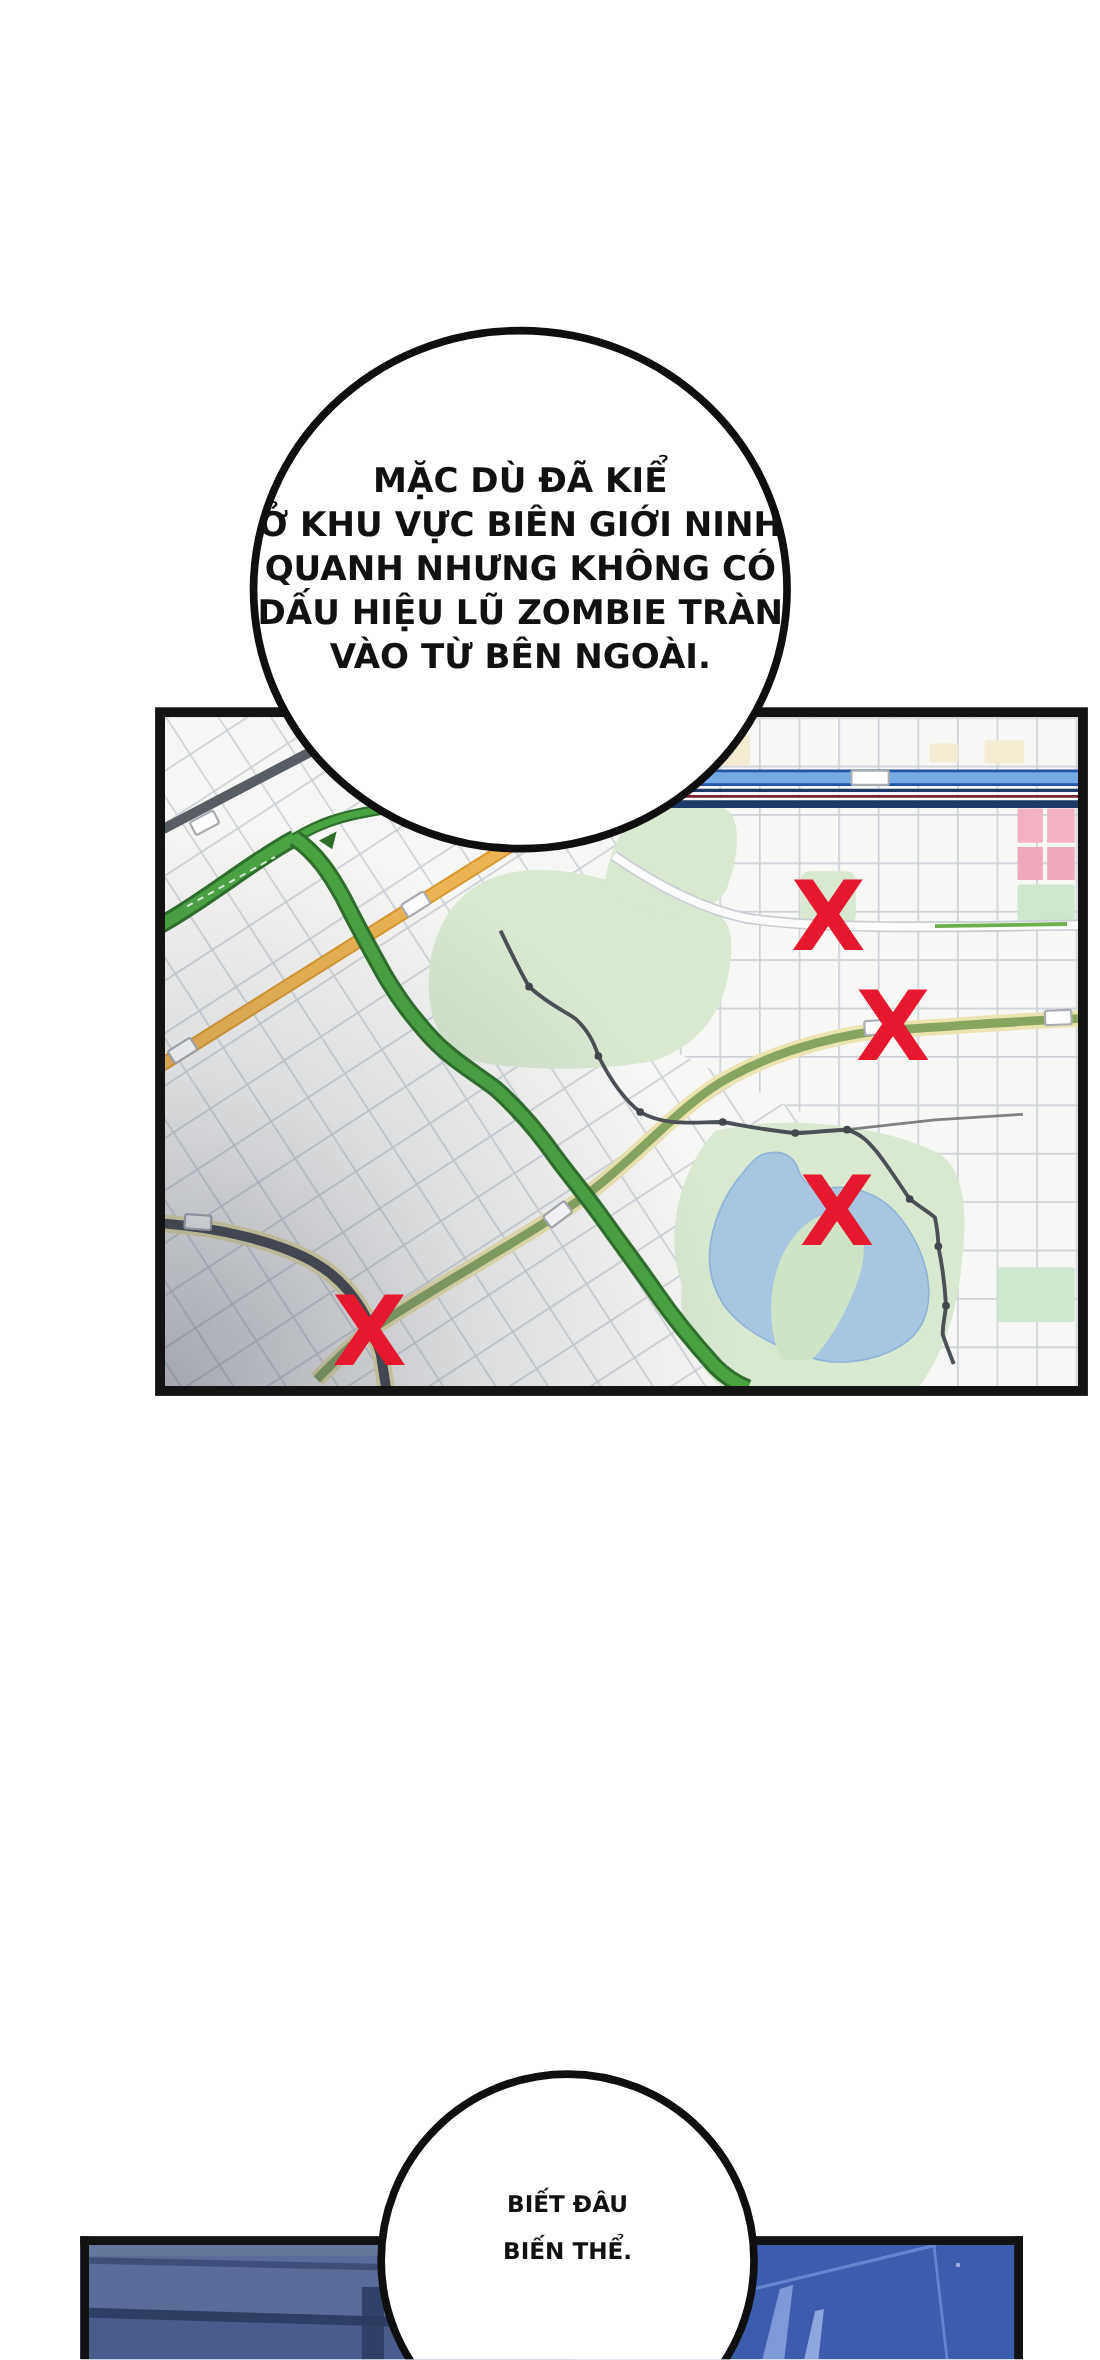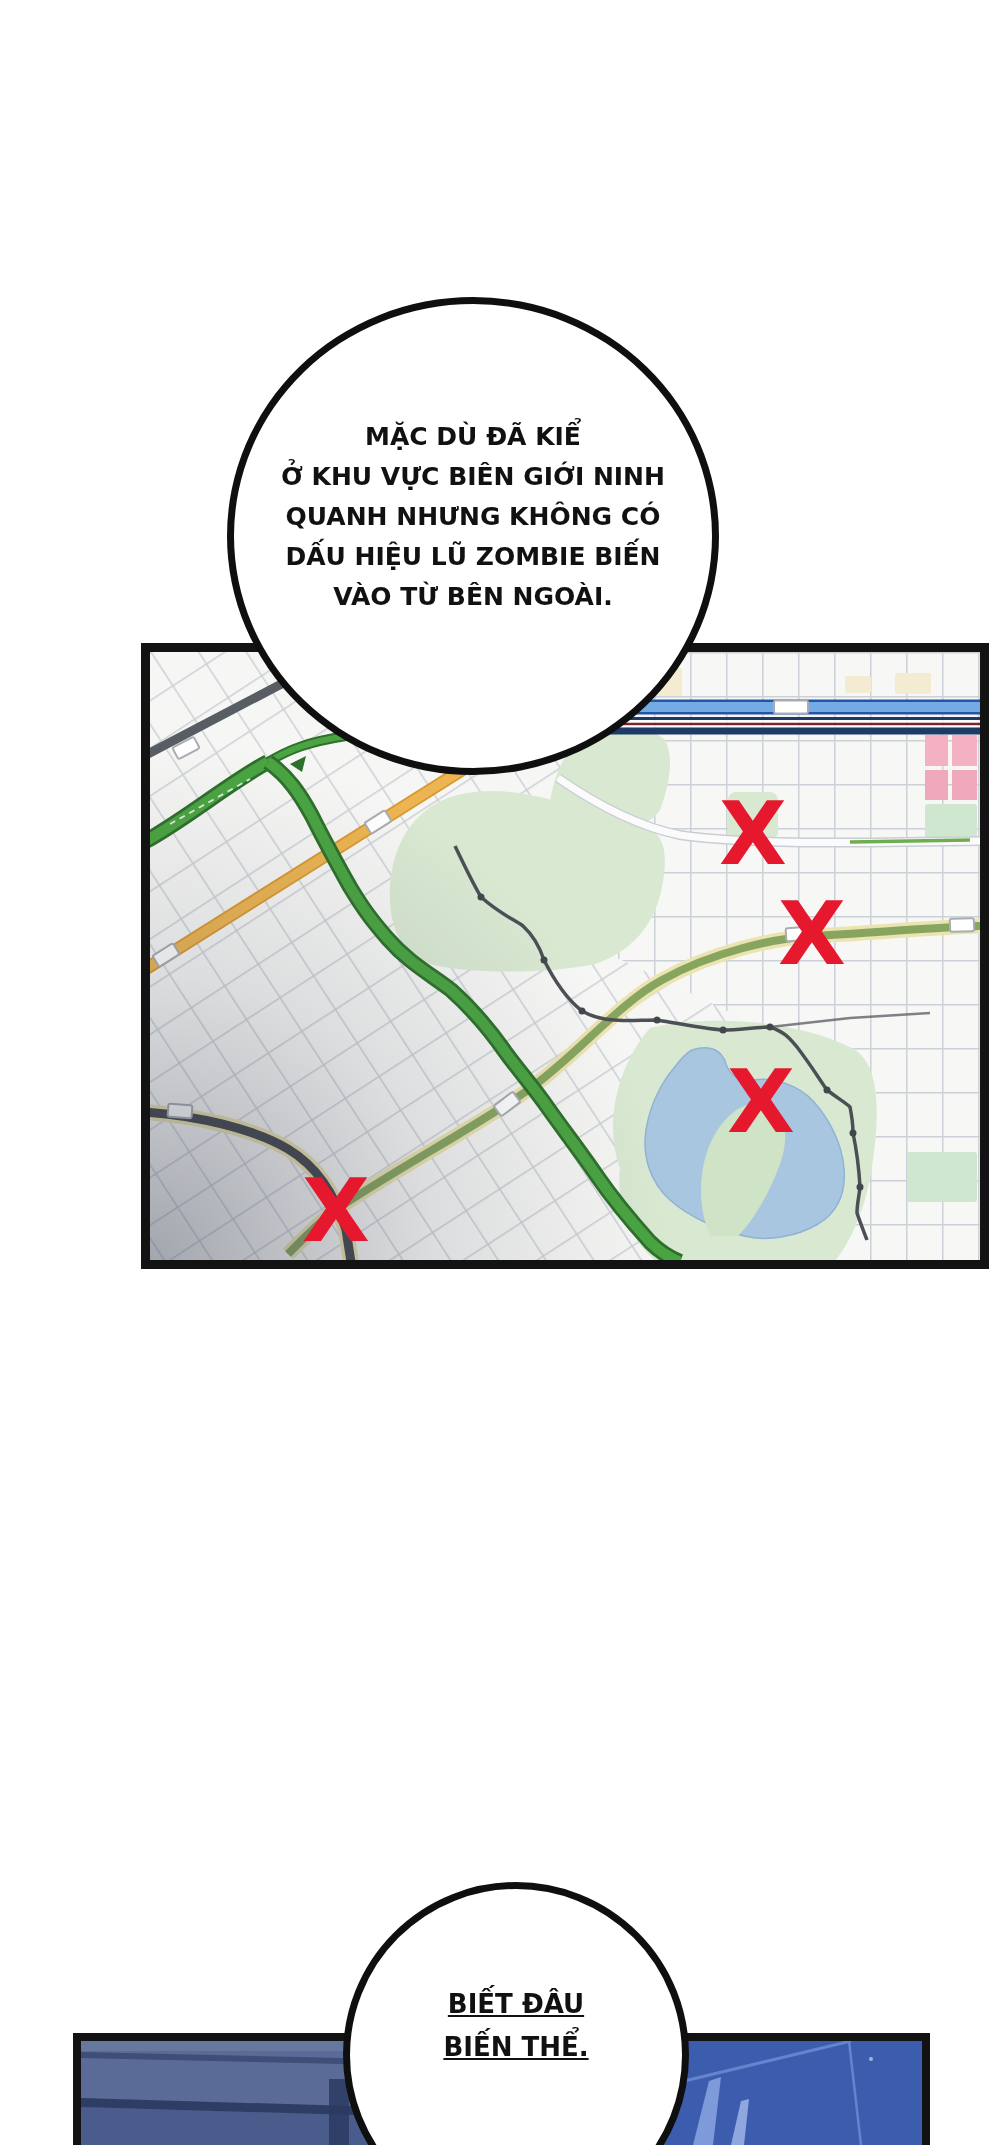--- a/index.html
+++ b/index.html
@@ -8,23 +8,23 @@
   
   .map-panel{position:absolute;left:141px;top:643px;width:848px;height:626px;
              box-sizing:border-box;border:9px solid #131313;background:#f1f2f0;z-index:2;}
   .map-panel svg{display:block;}
   .xmark{font-family:"DejaVu Sans","Liberation Sans",sans-serif;font-weight:bold;}
   
   .bubble{position:absolute;background:#ffffff;border:7px solid #0f0f0f;border-radius:50%;
           z-index:5;display:flex;flex-direction:column;align-items:center;}
   .bubble .line{width:100%;text-align:center;font-weight:bold;color:#111;white-space:nowrap;}
   .bubble-top{left:227px;top:297px;width:492px;height:478px;box-sizing:border-box;padding-top:113px;}
-  .bubble-top .line{font-size:25px;line-height:40px;}
+  .bubble-top .line{font-size:31px;line-height:40px;}
   .bubble-bottom{left:343px;top:1882px;width:346px;height:346px;box-sizing:border-box;padding-top:94px;}
-  .bubble-bottom .line{font-size:26px;line-height:43px;text-decoration:underline;}
+  .bubble-bottom .line{font-size:21px;line-height:43px;}
   
   .bottom-panel{position:absolute;left:73px;top:2033px;width:857px;height:112px;
                 box-sizing:border-box;border:8px solid #121212;border-bottom:none;
                 background:#3c5cad;z-index:1;}
 </style>
 </head>
 <body>
 
 <div class="page">
 
@@ -199,21 +199,21 @@
         <polygon points="650,104 660,60 668,58 663,104" fill="#8fa6de"></polygon>
         <circle cx="790" cy="18" r="2" fill="#9fb4e4"></circle>
       </g>
     </svg>
   </div>
 
   <div class="bubble bubble-top">
     <div class="line">MẶC DÙ ĐÃ KIỂ</div>
     <div class="line">Ở KHU VỰC BIÊN GIỚI NINH</div>
     <div class="line">QUANH NHƯNG KHÔNG CÓ</div>
-    <div class="line">DẤU HIỆU LŨ ZOMBIE BIẾN</div>
+    <div class="line">DẤU HIỆU LŨ ZOMBIE TRÀN</div>
     <div class="line">VÀO TỪ BÊN NGOÀI.</div>
   </div>
 
   <div class="bubble bubble-bottom">
     <div class="line">BIẾT ĐÂU</div>
     <div class="line">BIẾN THỂ.</div>
   </div>
 
 </div>
 

